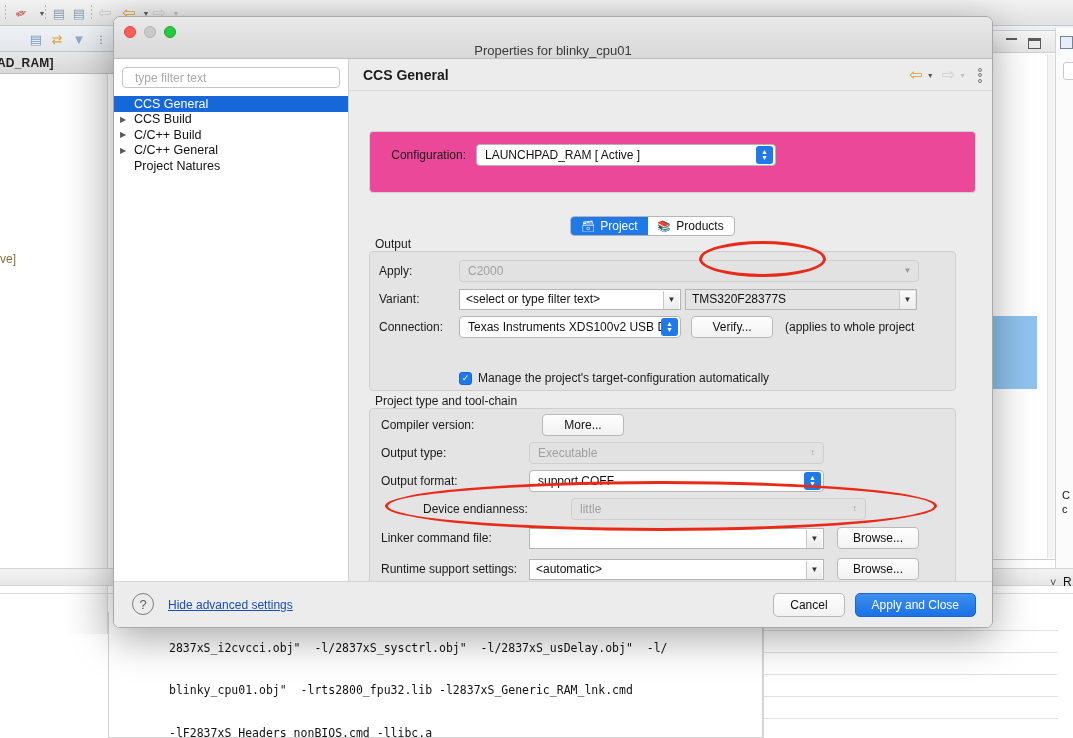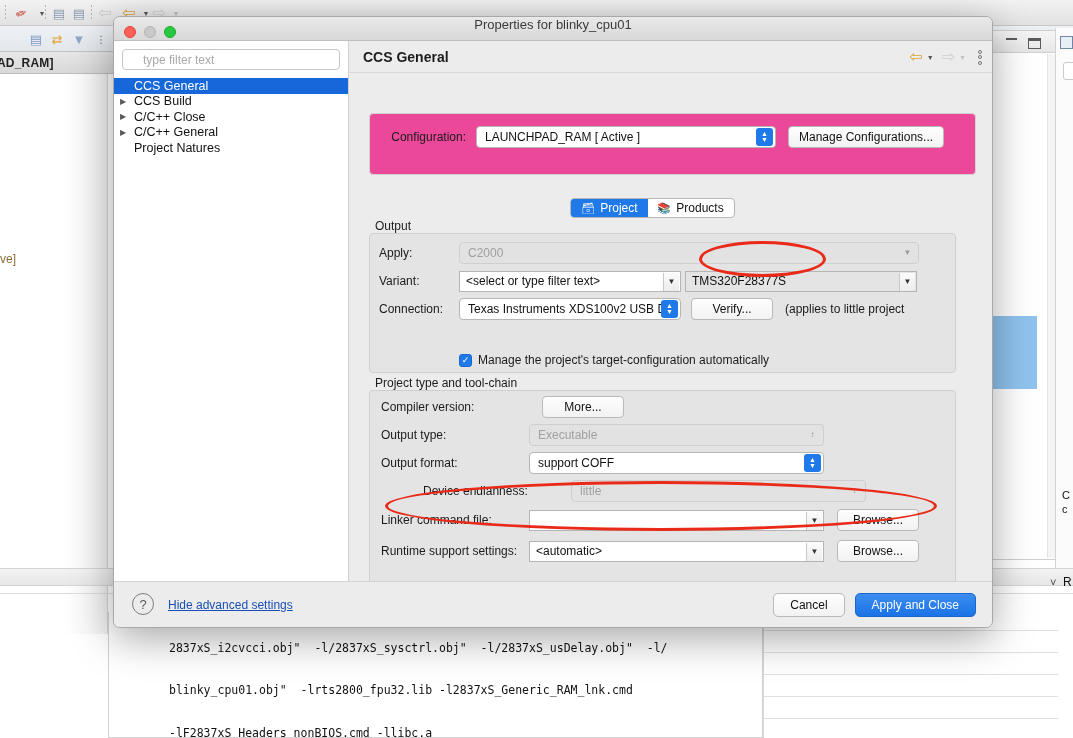--- a/index.html
+++ b/index.html
@@ -142,42 +142,42 @@
   
   #properties-dialog {
     position: absolute; left: 113px; top: 16px; width: 880px; height: 612px;
     background: #ececec;
     border: 1px solid #a8a8a8;
     border-radius: 7px;
     box-shadow: 0 10px 40px rgba(0,0,0,.35);
     overflow: hidden;
   }
   .titlebar {
-    position: relative; height: 24px;
+    position: relative; height: 42px;
     background: linear-gradient(#e9e9e9, #d8d8d8);
     border-bottom: 1px solid #bdbdbd;
-    display: flex; align-items: flex-start; justify-content: center;
+    display: flex; align-items: flex-end; justify-content: center;
   }
   .title-text { font-size: 13px; color: #3b3b3b; font-weight: normal; }
   .traffic { position: absolute; left: 10px; top: 9px; display: flex; gap: 8px; }
   .dot { width: 12px; height: 12px; border-radius: 50%; }
   .dot.red { background: #ff5f57; border: 1px solid #e0443e; }
   .dot.yellow { background: #c9c9c9; border: 1px solid #b4b4b4; }
   .dot.green { background: #28c840; border: 1px solid #1aab29; }
 
   .dialog-body { position: relative; height: 581px; display: flex; }
 
   .tree-pane {
     width: 235px; background: #ffffff; border-right: 1px solid #d0d0d0;
     padding: 8px 0 0 0; position: relative;
   }
   .filter-box {
     margin: 0 8px 8px 8px; height: 21px;
     border: 1px solid #c5c5c5; border-radius: 4px; background: #fff;
-    display: flex; align-items: center; padding: 0 20px;
+    display: flex; align-items: center; padding: 0 12px;
     font-size: 12px; color: #aaa;
   }
   .tree-list { font-size: 12.5px; color: #111; }
   .tree-item {
     height: 15.5px; display: flex; align-items: center;
     padding-left: 6px; white-space: nowrap;
   }
   .tree-item.selected { background: #1667d9; color: #fff; }
   .tri {
     width: 13px; display: inline-block; font-size: 8px; color: #5a5a5a;
@@ -456,21 +456,21 @@
         <div class="tree-item selected">
           <span class="tri empty">▶</span>
           <span class="tree-label">CCS General</span>
         </div>
         <div class="tree-item">
           <span class="tri">▶</span>
           <span class="tree-label">CCS Build</span>
         </div>
         <div class="tree-item">
           <span class="tri">▶</span>
-          <span class="tree-label">C/C++ Close</span>
+          <span class="tree-label">C/C++ Build</span>
         </div>
         <div class="tree-item">
           <span class="tri">▶</span>
           <span class="tree-label">C/C++ General</span>
         </div>
         <div class="tree-item">
           <span class="tri empty">▶</span>
           <span class="tree-label">Project Natures</span>
         </div>
       </div>
@@ -496,23 +496,20 @@
       <div class="config-card">
         <div class="config-row">
           <span class="lbl config-label">Configuration:</span>
           <div class="combo" style="width:300px;">
             <span>LAUNCHPAD_RAM  [ Active ]</span>
             <span class="stepper">
                 <span>▲</span>
                 <span>▼</span>
               </span>
           </div>
-          <div class="btn" style="margin-left:12px;">
-            <span>Manage Configurations...</span>
-          </div>
         </div>
       </div>
 
       <div class="tabs">
         <div class="tabgroup">
           <div class="tab active">
             <span class="tab-ico">🗃</span>
             <span>Project</span>
           </div>
           <div class="tab">
@@ -550,21 +547,21 @@
         <div class="combo" style="width:222px;">
           <span>Texas Instruments XDS100v2 USB De</span>
           <span class="stepper">
               <span>▲</span>
               <span>▼</span>
             </span>
         </div>
         <div class="btn" style="width:82px; margin-left:10px;">
           <span>Verify...</span>
         </div>
-        <span class="note-text" style="margin-left:12px;">(applies to little project</span>
+        <span class="note-text" style="margin-left:12px;">(applies to whole project</span>
       </div>
 
       <div class="checkline" style="left:110px; top:312px;">
         <span class="checkbox">✓</span>
         <span class="lbl">Manage the project's target-configuration automatically</span>
       </div>
 
       <span class="group-title" style="left:26px; top:335px;">Project type and tool-chain</span>
       <div class="group-box" style="left:20px; top:349px; width:587px; height:204px;"></div>
 

